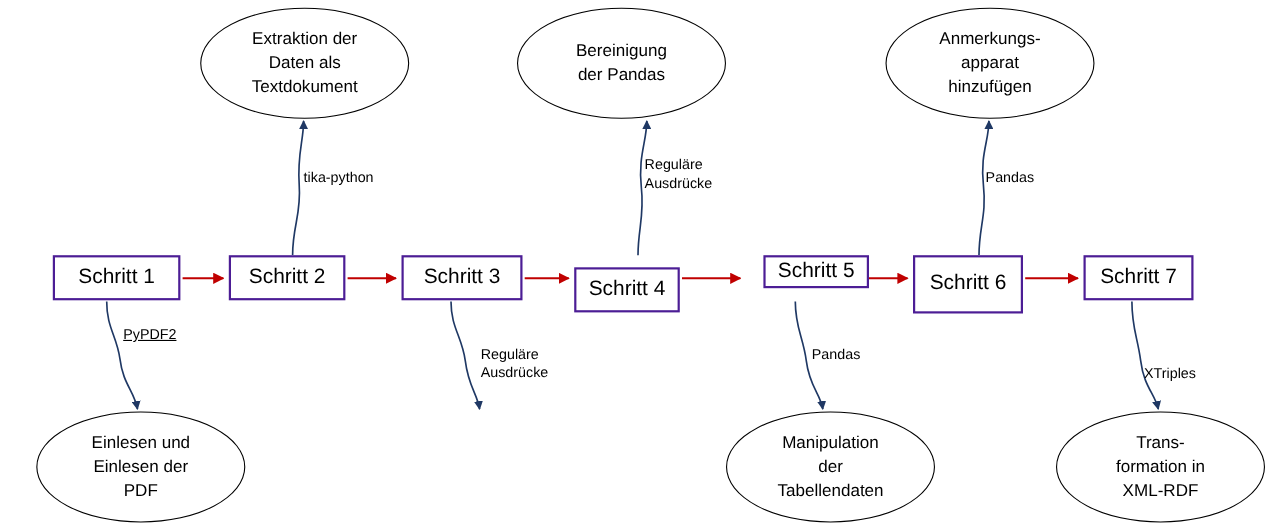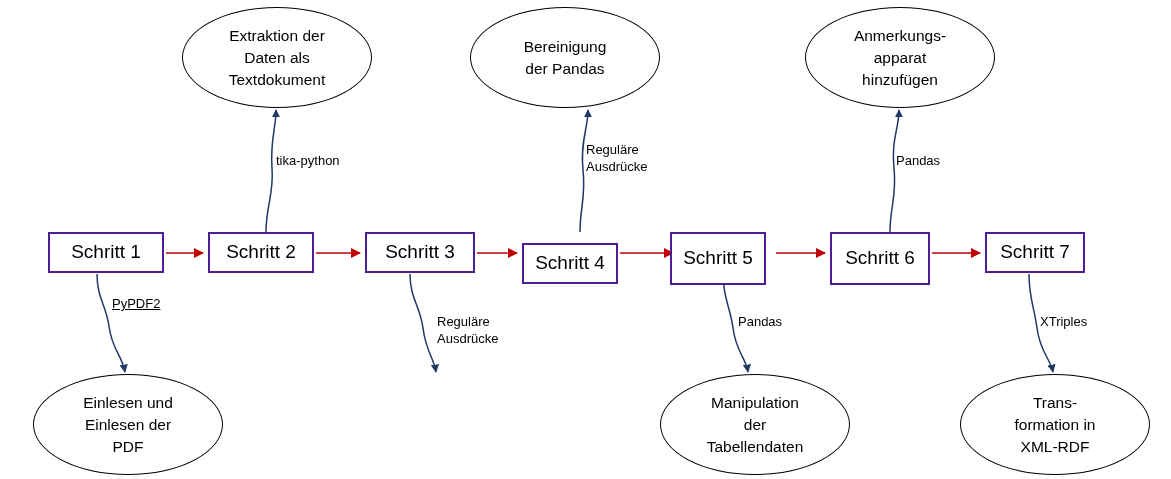--- a/index.html
+++ b/index.html
@@ -173,34 +173,34 @@
     </div>
     <div class="step-box" style="left:208px; top:232px; width:106px; height:41px;">
       <span>Schritt 2</span>
     </div>
     <div class="step-box" style="left:365px; top:232px; width:110px; height:41px;">
       <span>Schritt 3</span>
     </div>
     <div class="step-box" style="left:522px; top:232px; width:96px; height:41px;margin-top:11px;">
       <span>Schritt 4</span>
     </div>
-    <div class="step-box" style="left:670px; top:232px; width:96px; height:53px;">
+    <div class="step-box" style="left:694px; top:232px; width:96px; height:30px;">
       <span>Schritt 5</span>
     </div>
     <div class="step-box" style="left:830px; top:232px; width:100px; height:53px;">
       <span>Schritt 6</span>
     </div>
     <div class="step-box" style="left:985px; top:232px; width:100px; height:41px;">
       <span>Schritt 7</span>
     </div>
 
     <div class="edge-label" style="left:276px; top:152px;">tika-python</div>
     <div class="edge-label" style="left:586px; top:141px;">Reguläre
 Ausdrücke</div>
     <div class="edge-label" style="left:896px; top:152px;">Pandas</div>
     <div class="edge-label" style="left:112px; top:295px;text-decoration:underline;">PyPDF2</div>
     <div class="edge-label" style="left:437px; top:313px;">Reguläre
 Ausdrücke</div>
     <div class="edge-label" style="left:738px; top:313px;">Pandas</div>
-    <div class="edge-label" style="left:1040px; top:313px;">XTriples</div>
+    <div class="edge-label" style="left:1040px; top:331px;">XTriples</div>
 
   </div>
 </div>
 
 </body></html>

